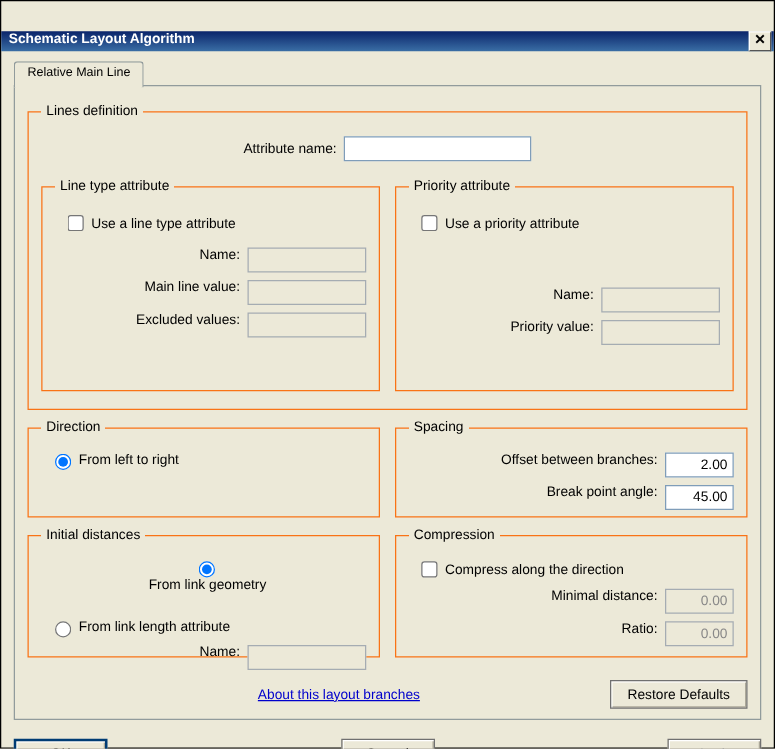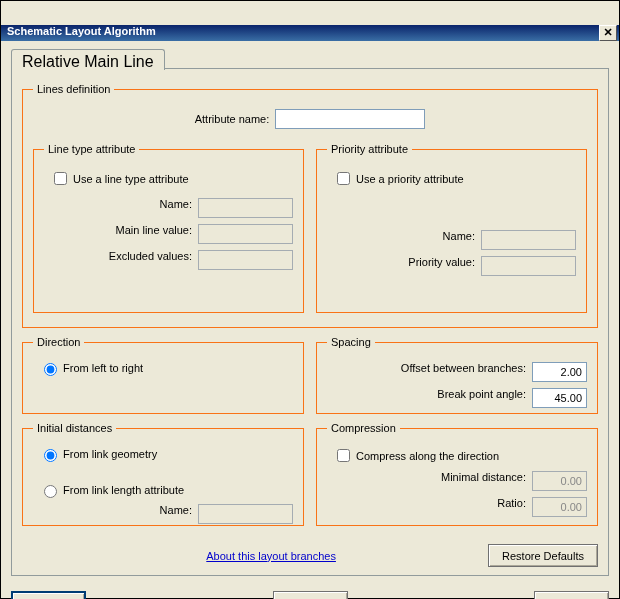--- a/index.html
+++ b/index.html
@@ -55,21 +55,21 @@
     position: absolute;
     top: 0; left: 0;
     height: 21px;
     padding: 3px 10px;
     background: #ece9d8;
     border: 1px solid #919b9c;
     border-bottom: none;
     border-top-left-radius: 3px;
     border-top-right-radius: 3px;
     z-index: 2;
-    font-size: 16px;
+    font-size: 10px;
   }
   .tab-panel {
     border: 1px solid #919b9c;
     background: #ece9d8;
     padding: 10px 10px 8px 10px;
     flex: 1;
     position: relative;
     top: -1px;
   }
   fieldset {
@@ -235,21 +235,21 @@
               <input class="text num" value="45.00" style="">
             </div>
           </fieldset>
         </div>
       </div>
 
       <div class="row">
         <div class="col">
           <fieldset style="height:104px;">
             <legend>Initial distances</legend>
-            <div class="radio-row" style="margin:4px 0 20px 6px;">
+            <div class="radio-row" style="margin:4px 0 20px 6px;flex-direction:column;">
               <input type="radio" name="init" checked="" style="">
               <span>From link geometry</span>
             </div>
             <div class="radio-row" style="margin:4px 0 4px 6px;">
               <input type="radio" name="init" style="">
               <span>From link length attribute</span>
             </div>
             <div class="field-row">
               <label>Name:</label>
               <input class="text ro" style="width: 95px;" readonly="" value="">

